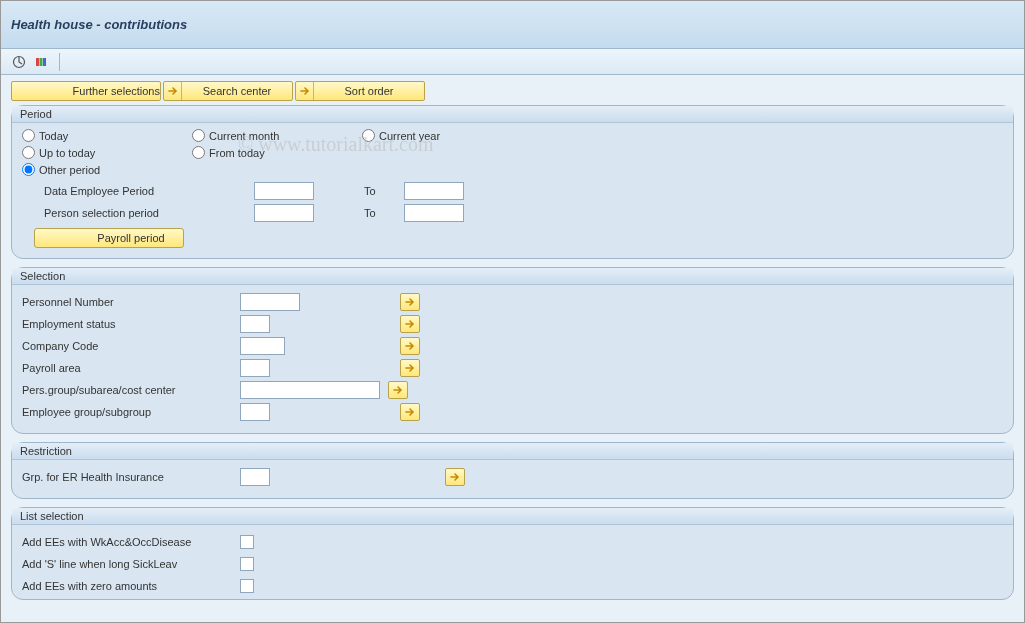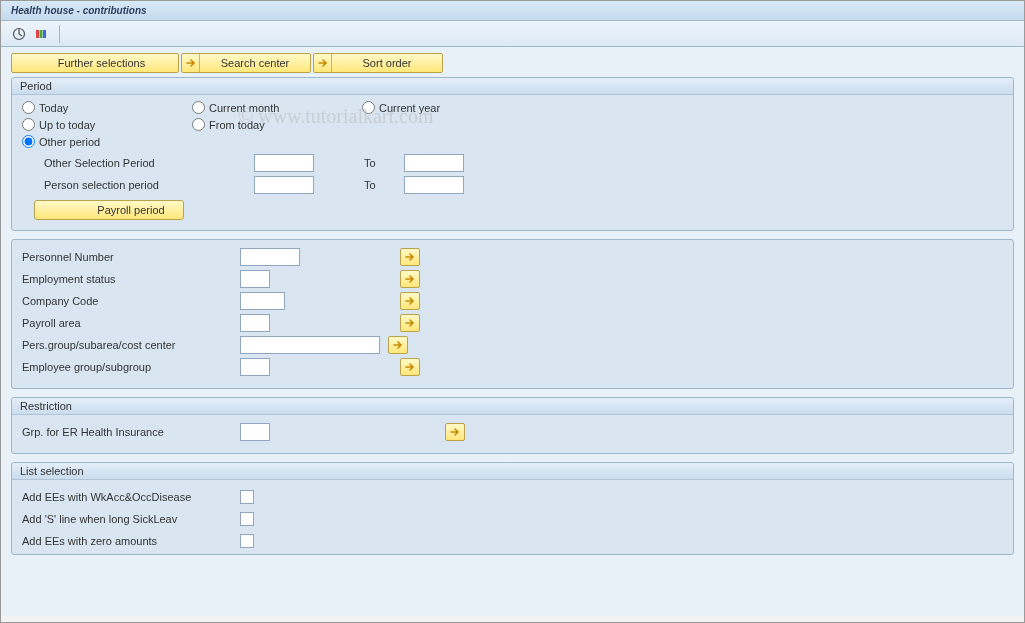--- a/index.html
+++ b/index.html
@@ -9,22 +9,22 @@
       background: #f2f2f2;
       color: #333;
       width: 1025px;
       height: 623px;
       border: 1px solid #999;
       overflow: hidden;
     }
     .title-bar {
       background: linear-gradient(to bottom, #d8e8f5, #c4dcef);
       border-bottom: 1px solid #a0b8cc;
-      padding: 4px 10px;
-      font-size: 10px;
+      padding: 16px 10px;
+      font-size: 13px;
       font-weight: bold;
       font-style: italic;
       color: #2a3f5f;
     }
     .toolbar {
       background: linear-gradient(to bottom, #eef5fb, #dbe9f5);
       border-bottom: 1px solid #a0b8cc;
       padding: 4px 10px;
       display: flex;
       align-items: center;
@@ -52,25 +52,25 @@
       align-items: center;
       cursor: pointer;
       font-size: 11px;
       color: #333;
     }
     .sap-btn .arrow-left-box {
       width: 18px; height: 100%; display:flex; align-items:center; justify-content:center;
       border-right: 1px solid #c9b765;
     }
     .sap-btn .lbl { padding: 0 16px; }
-    .btn-further { width: 168px; justify-content:center;padding-left:13px; }
+    .btn-further { width: 150px; justify-content:flex-end;padding-left:13px; }
     .group {
       background: #d9e6f2;
       border: 1px solid #9fb7cc;
-      border-radius: 3px;
+      border-radius: 12px;
       margin-bottom: 8px;
     }
     .group-title {
       background: linear-gradient(to bottom, #e4eef8, #cadcee);
       border-bottom: 1px solid #b0c4d8;
       border-radius: 3px 3px 0 0;
       padding: 2px 8px;
       font-size: 11px;
       color: #333;
     }
@@ -205,38 +205,39 @@
             <input type="radio" name="period" style="">
             <span>From today</span>
           </label>
         <span></span>
         <label class="radio-item">
             <input type="radio" name="period" checked="" style="">
             <span>Other period</span>
           </label>
       </div>
       <div class="row indent">
-        <span class="lbl-col">Other Selection Period</span>
+        <span class="lbl-col">Data Employee Period</span>
         <input class="inp w60" style="">
         <span class="to-lbl">To</span>
         <input class="inp w60" style="">
       </div>
       <div class="row indent">
         <span class="lbl-col">Person selection period</span>
         <input class="inp w60" style="">
         <span class="to-lbl">To</span>
         <input class="inp w60" style="">
       </div>
       <div class="payroll-btn">
         <span>Payroll period</span>
       </div>
     </div>
   </div>
 
   <div class="group">
+    <div class="group-title">Selection</div>
     <div class="group-body">
       <div class="sel-row">
         <span class="sel-lbl">Personnel Number</span>
         <input class="inp w60" style="">
         <span class="arrow-btn gap-to-arrow-1">
           <svg width="10" height="10" viewBox="0 0 10 10">
               <path d="M1 5 L8 5 M5 2 L8 5 L5 8" stroke="#c78a00" stroke-width="1.6" fill="none" stroke-linecap="round"></path>
             </svg>
         </span>
       </div>

